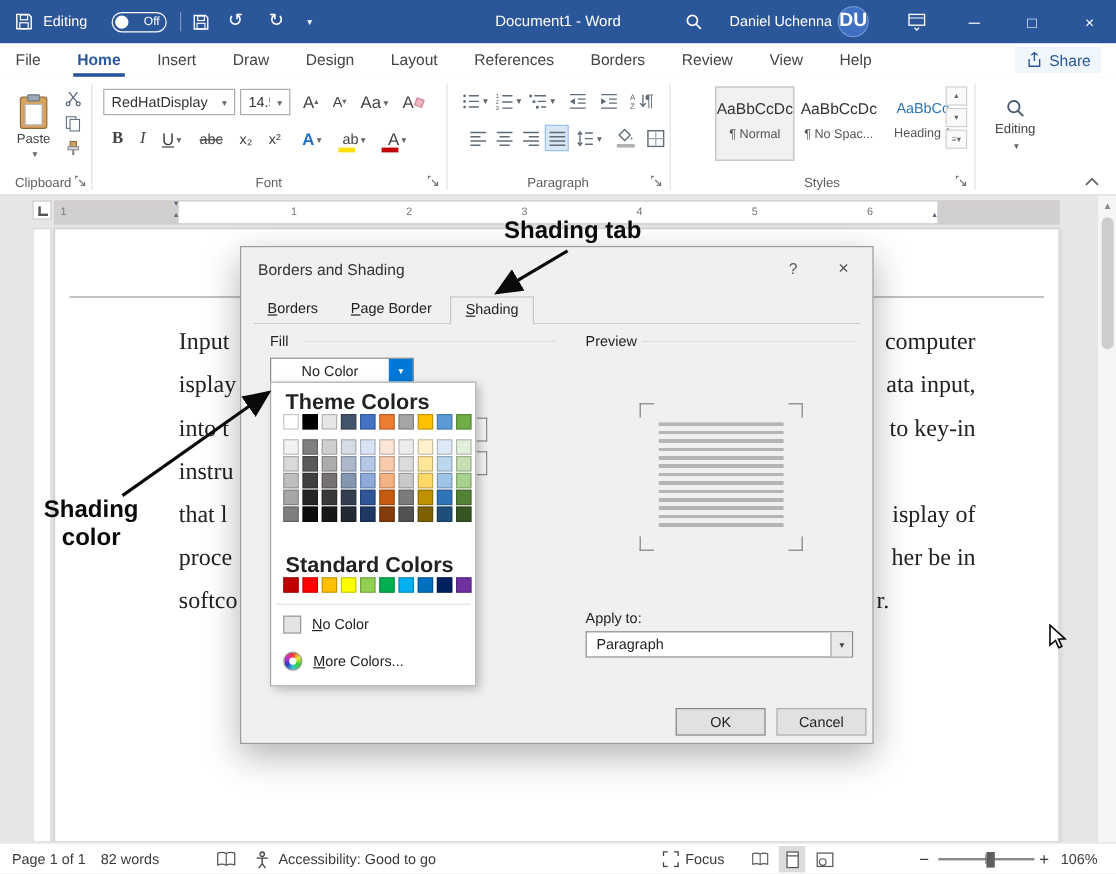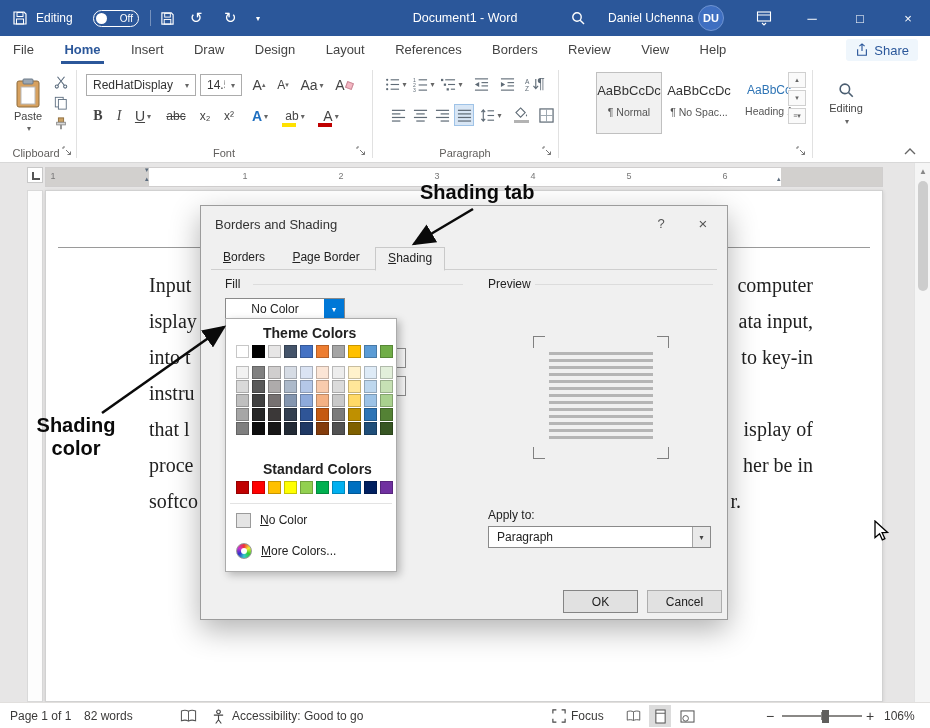--- a/index.html
+++ b/index.html
@@ -9,21 +9,21 @@
   svg { display:block; }
 
   
   .titlebar { position:absolute; left:0; top:0; width:930px; height:36px; background:#2b579a; color:#fff; z-index:10; }
   .tb-item { position:absolute; top:0; height:36px; display:flex; align-items:center; color:#fff; font-size:12px; }
   .tb-toggle { border:1px solid #fff; border-radius:9px; width:46px; height:17px; display:flex; align-items:center; padding:0 5px 0 2px; justify-content:space-between; }
   .tb-knob { width:11px; height:11px; border-radius:50%; background:#fff; }
   .tb-toggle-label { font-size:10px; color:#fff; }
   .tb-glyph { font-size:15px; line-height:36px; }
   .tb-title { left:50%; transform:translateX(-50%); font-size:12.5px; }
-  .tb-avatar { width:26px; height:26px; border-radius:50%; background:#3f6fc1; border:1px solid #6f94d2; display:flex; align-items:center; justify-content:center; font-size:11px; font-weight:bold; top:5px; }
+  .tb-avatar { width:26px; height:26px; border-radius:50%; background:#3f6fc1; border:1px solid #6f94d2; display:flex; align-items:center; justify-content:center; font-size:16px; font-weight:bold; top:5px; }
   .tb-ctrl { width:44px; justify-content:center; font-size:13px; }
   .tb-sep { width:1px; height:16px; background:rgba(255,255,255,.35); top:10px; }
 
   
   .menubar { position:absolute; left:0; top:36px; width:930px; height:28px; background:#fff; z-index:9; }
   .menu-item { position:relative; display:inline-block; padding:0 13px; line-height:28px; font-size:13px; color:#444; }
   .menu-item.active { color:#2b579a; font-weight:bold; }
   .menu-item.active::after { content:""; position:absolute; left:10px; right:10px; bottom:0; height:3px; background:#2b579a; }
   .share-btn { position:absolute; right:12px; top:3px; height:22px; display:flex; align-items:center; gap:5px; color:#2b579a; font-size:13px; background:#eff6fc; border-radius:3px; padding:0 9px; }
 
@@ -70,21 +70,21 @@
   .dlg-tabs { position:absolute; left:10px; top:40px; right:10px; height:24px; border-bottom:1px solid #cfcfcf; }
   .dlg-tab { display:inline-block; padding:4px 12px 5px; font-size:12px; color:#222; position:relative; }
   .dlg-tab::first-letter { text-decoration:underline; }
   .dlg-tab.active { background:#f0f0f0; border:1px solid #c9c9c9; border-bottom:1px solid #f0f0f0; top:1px; padding-top:3px; }
   .rule { position:absolute; height:1px; background:#dcdcdc; }
   .fill-combo { position:absolute; left:24px; top:92px; width:120px; height:22px; background:#fff; border:1px solid #8a8a8a; display:flex; }
   .fill-combo .txt { flex:1; line-height:20px; text-align:center; }
   .fill-combo .arr { width:20px; background:#0078d7; color:#fff; font-size:8px; display:flex; align-items:center; justify-content:center; }
   .pattern-frag { position:absolute; width:9px; height:20px; background:#f6f6f6; border:1px solid #8a8a8a; border-left:none; }
   .dd-panel { position:absolute; left:24px; top:112px; width:172px; height:254px; background:#fff; border:1px solid #ababab; box-shadow:3px 3px 8px rgba(0,0,0,.25); z-index:5; }
-  .dd-header { position:absolute; left:12px; font-weight:bold; font-size:14px; color:#222;margin-left:25px; }
+  .dd-header { position:absolute; left:12px; font-weight:bold; font-size:18px; color:#222; }
   .swatch-strip { position:absolute; left:10px; display:flex; gap:3px; }
   .swatch-grid { position:absolute; left:10px; display:flex; flex-direction:column; gap:1px; }
   .swatch-row { display:flex; gap:3px; }
   .swatch { width:13px; height:13px; border:1px solid rgba(0,0,0,.22); }
   .dd-sep { position:absolute; left:4px; right:4px; height:1px; background:#e3e3e3; }
   .dd-item { position:absolute; left:0; width:100%; display:flex; align-items:center; gap:9px; padding-left:10px; }
   .dd-item-label::first-letter { text-decoration:underline; }
   .nc-swatch { width:15px; height:15px; background:#e4e4e4; border:1px solid #9a9a9a; }
   .wheel { width:16px; height:16px; border-radius:50%; border:1px solid #999; background:conic-gradient(#e33,#ee3,#3c3,#3cc,#33c,#c3c,#e33); display:flex; }
   .wheel span { width:6px; height:6px; background:#fff; border-radius:50%; margin:auto; }
@@ -443,20 +443,21 @@
     <div class="style-sample">AaBbCcDc</div>
     <div class="style-name">¶ No Spac...</div>
   </div>
   <div class="style-card" style="left:712px">
     <div class="style-sample h1">AaBbCc</div>
     <div class="style-name">Heading 1</div>
   </div>
   <div class="st-scroll" style="left:788px; top:8px">▴</div>
   <div class="st-scroll" style="left:788px; top:26px">▾</div>
   <div class="st-scroll" style="left:788px; top:44px">≡▾</div>
+  <div class="grp-label" style="left:558px; width:254px">Styles</div>
   <div class="launcher" style="left:796px">
     <svg width="10" height="10" viewBox="0 0 10 10">
         <path d="M1 3 V1 h2 M4 4 l4.5 4.5 M8.5 5.5 v3 h-3" stroke="#777" fill="none"></path>
       </svg>
   </div>
   <div class="rib-sep" style="left:812px"></div>
 
   <div class="rbtn" style="left:822px; top:10px; width:48px; height:58px; flex-direction:column; gap:3px">
     <svg width="18" height="18" viewBox="0 0 16 16">
         <circle cx="7" cy="7" r="4.2" fill="none" stroke="#4a5d70" stroke-width="1.4"></circle>

